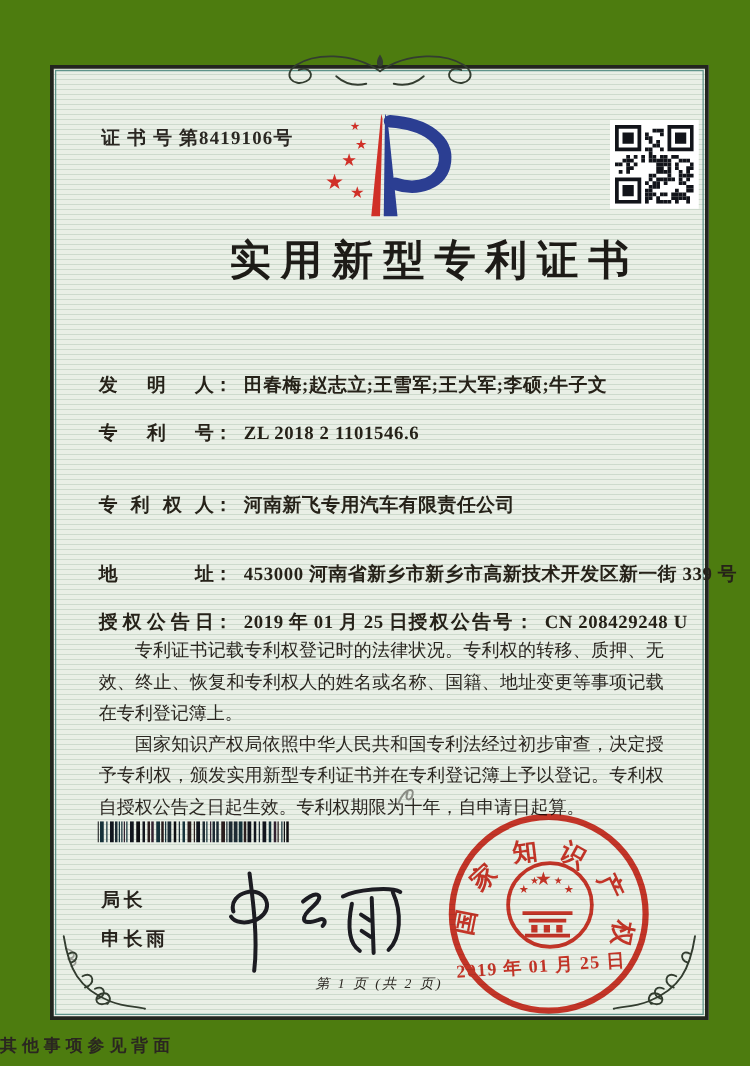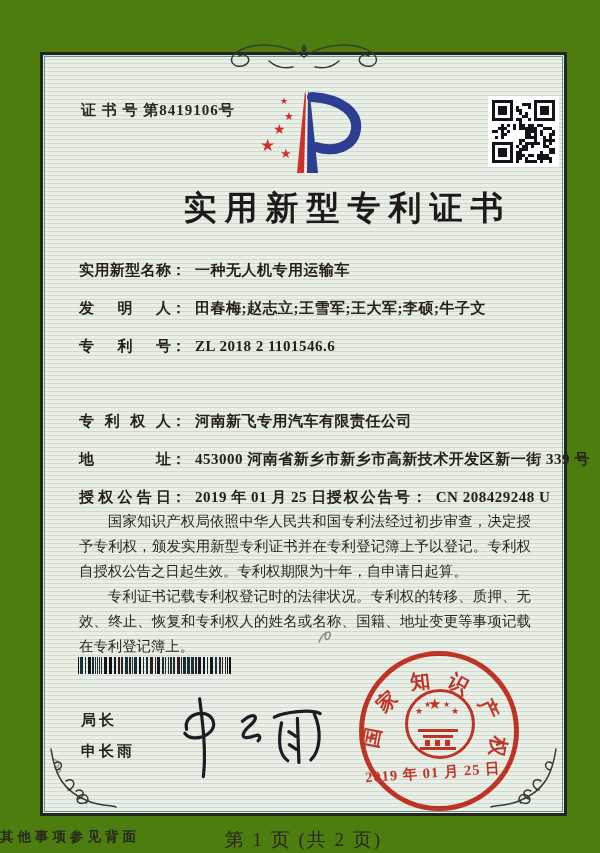--- a/index.html
+++ b/index.html
@@ -25,21 +25,21 @@
   .paras p{margin:0;text-indent:2em;font-weight:500;}
   .qr{left:445px;top:41px;background:#ffffff;padding:4px;line-height:0;}
   .director{left:38px;font-size:15px;font-weight:700;letter-spacing:3px;color:#27231d;}
   .seal{left:316px;top:596px;width:160px;height:160px;mix-blend-mode:multiply;opacity:0.93;}
   .seal-ring{position:absolute;left:0;top:0;width:150px;height:150px;border:5px solid #d4291c;border-radius:50%;}
   .emblem-ring{position:absolute;left:46px;top:38px;width:64px;height:64px;border:3px solid #d4291c;border-radius:50%;}
   .star{position:absolute;color:#d4291c;line-height:1;}
   .gate-bar{position:absolute;background:#d4291c;}
   .seal-date{position:absolute;left:6px;top:112px;width:150px;color:#d4291c;font-size:14.5px;
     font-weight:700;letter-spacing:1px;white-space:nowrap;transform:rotate(-4deg);}
-  .pageinfo{left:0;top:772px;width:100%;text-align:center;font-size:19px;letter-spacing:2px;color:#2a2620;}
+  .pageinfo{left:0;top:724px;width:100%;text-align:center;font-size:11px;letter-spacing:2px;color:#2a2620;font-style:italic;}
   .backnote{left:0;top:828px;width:100%;text-align:left;font-size:13.5px;font-weight:700;
     letter-spacing:4px;color:#2a2620;}
   .logo-star{position:absolute;color:#d03028;line-height:1;}
   .ornament{stroke:#333d30;fill:none;stroke-width:1.5;stroke-linecap:round;}
   .sig path{stroke:#1c1c22;fill:none;stroke-width:3.2;stroke-linecap:round;stroke-linejoin:round;}
 </style>
 </head>
 <body>
 
 <div class="page">
@@ -199,42 +199,39 @@
           <rect x="45" y="3" width="15" height="15" fill="#ffffff"></rect>
           <rect x="48" y="6" width="9" height="9" fill="#12141a"></rect>
           <rect x="0" y="42" width="21" height="21" fill="#12141a"></rect>
           <rect x="3" y="45" width="15" height="15" fill="#ffffff"></rect>
           <rect x="6" y="48" width="9" height="9" fill="#12141a"></rect>
         </svg>
     </div>
 
     <div class="abs title">实用新型专利证书</div>
 
-    <div class="abs row" style="top:206px;">
-      <span class="flabel">实用新型名称</span><span class="colon">：</span><span class="fval">一种无人机专用运输车</span>
-    </div>
     <div class="abs row" style="top:244px;">
       <span class="flabel">发明人</span><span class="colon">：</span><span class="fval">田春梅;赵志立;王雪军;王大军;李硕;牛子文</span>
     </div>
     <div class="abs row" style="top:282px;">
       <span class="flabel">专利号</span><span class="colon">：</span><span class="fval">ZL 2018 2 1101546.6</span>
     </div>
-    <div class="abs row" style="top:357px;">
+    <div class="abs row" style="top:340px;">
       <span class="flabel">专利权人</span><span class="colon">：</span><span class="fval">河南新飞专用汽车有限责任公司</span>
     </div>
     <div class="abs row" style="top:395px;">
       <span class="flabel">地址</span><span class="colon">：</span><span class="fval">453000 河南省新乡市新乡市高新技术开发区新一街 339 号</span>
     </div>
     <div class="abs row" style="top:433px;">
       <span class="flabel">授权公告日</span><span class="colon">：</span><span class="fval">2019 年 01 月 25 日</span><span class="flabel2">授权公告号</span><span class="colon">：</span><span class="fval">CN 208429248 U</span>
     </div>
 
     <div class="abs paras">
+      <p>专利证书记载专利权登记时的法律状况。专利权的转移、质押、无效、终止、恢复和专利权人的姓名或名称、国籍、地址变更等事项记载在专利登记簿上。</p>
       <p>国家知识产权局依照中华人民共和国专利法经过初步审查，决定授予专利权，颁发实用新型专利证书并在专利登记簿上予以登记。专利权自授权公告之日起生效。专利权期限为十年，自申请日起算。</p>
-      <p>专利证书记载专利权登记时的法律状况。专利权的转移、质押、无效、终止、恢复和专利权人的姓名或名称、国籍、地址变更等事项记载在专利登记簿上。</p>
     </div>
 
     <svg id="barcode" class="abs" style="left:35px;top:602px;" width="157" height="17" viewBox="0 0 157 17">
         <rect x="0" y="0" width="1" height="17" fill="#0f0f12"></rect>
         <rect x="2" y="0" width="3" height="17" fill="#16323a"></rect>
         <rect x="7" y="0" width="1" height="17" fill="#16323a"></rect>
         <rect x="10" y="0" width="3" height="17" fill="#12161e"></rect>
         <rect x="14" y="0" width="2" height="17" fill="#1d2b33"></rect>
         <rect x="17" y="0" width="1" height="17" fill="#16323a"></rect>
         <rect x="19" y="0" width="1" height="17" fill="#16323a"></rect>

